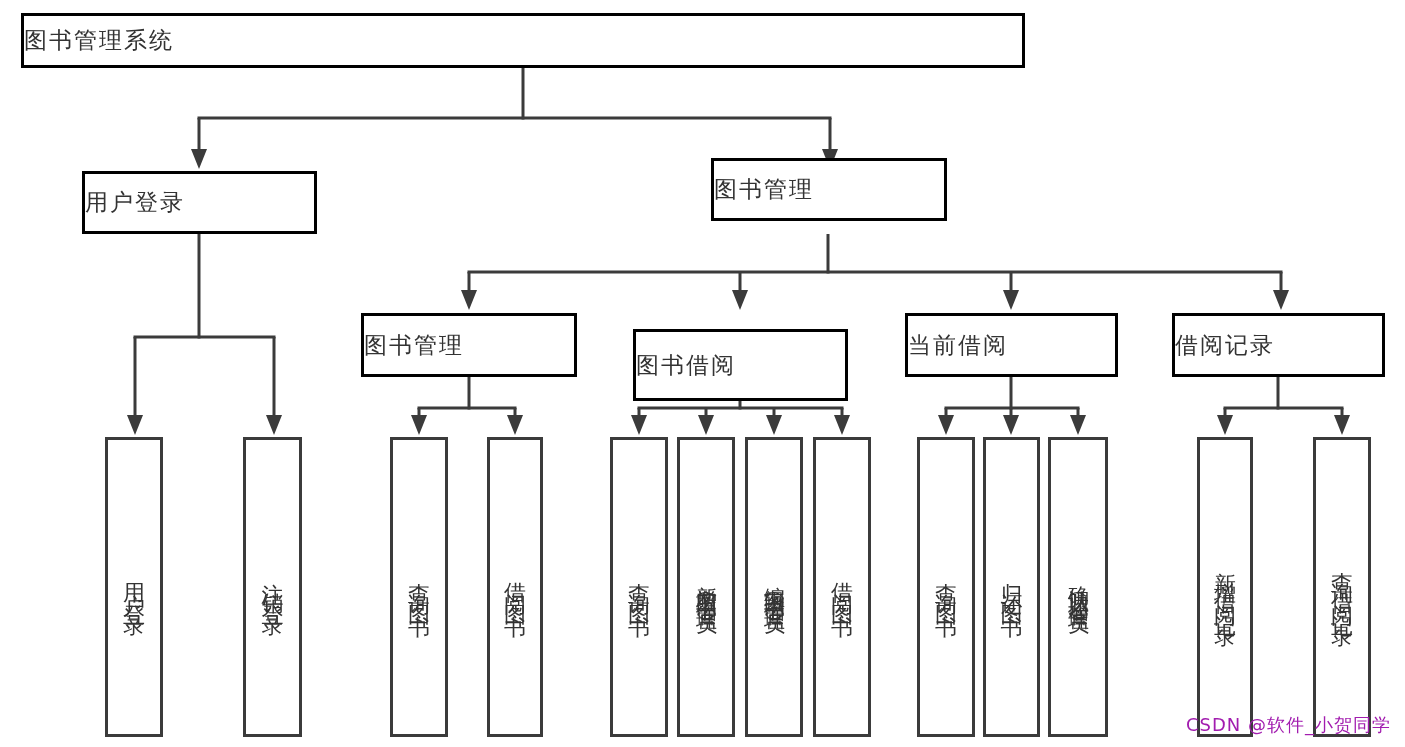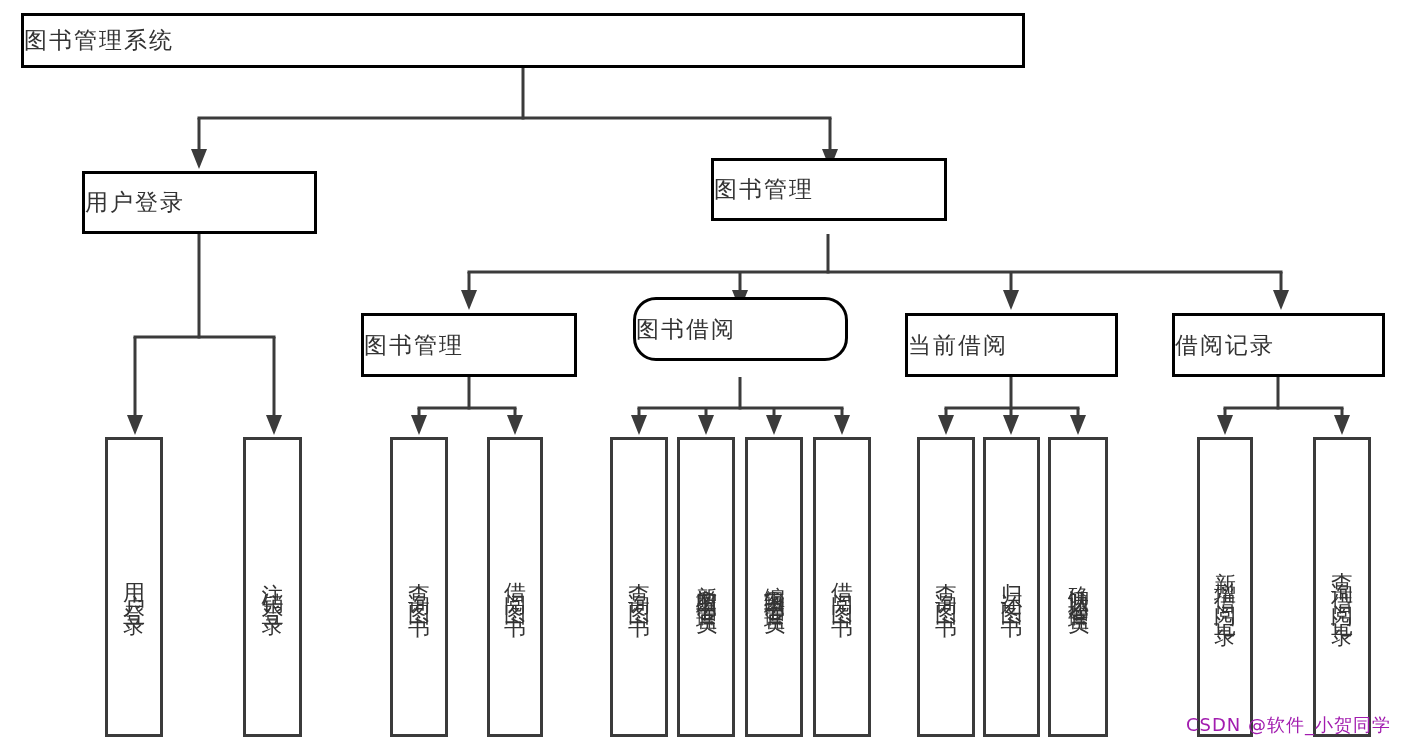--- a/index.html
+++ b/index.html
@@ -170,21 +170,21 @@
   <div class="hbox" style="left:82px; top:171px; width:235px; height:63px;">
     <span class="hlabel">用户登录</span>
   </div>
   <div class="hbox" style="left:711px; top:158px; width:236px; height:63px;">
     <span class="hlabel">图书管理</span>
   </div>
 
   <div class="hbox" style="left:361px; top:313px; width:216px; height:64px;">
     <span class="hlabel">图书管理</span>
   </div>
-  <div class="hbox" style="left:633px; top:297px; width:215px; height:64px;border-radius:23px;">
+  <div class="hbox" style="left:633px; top:329px; width:215px; height:72px;">
     <span class="hlabel">图书借阅</span>
   </div>
   <div class="hbox" style="left:1172px; top:313px; width:213px; height:64px;">
     <span class="hlabel">借阅记录</span>
   </div>
   <div class="hbox" style="left:905px; top:313px; width:213px; height:64px;">
     <span class="hlabel">当前借阅</span>
   </div>
 
   <div class="vbox" style="left:105px; width:58px;">

